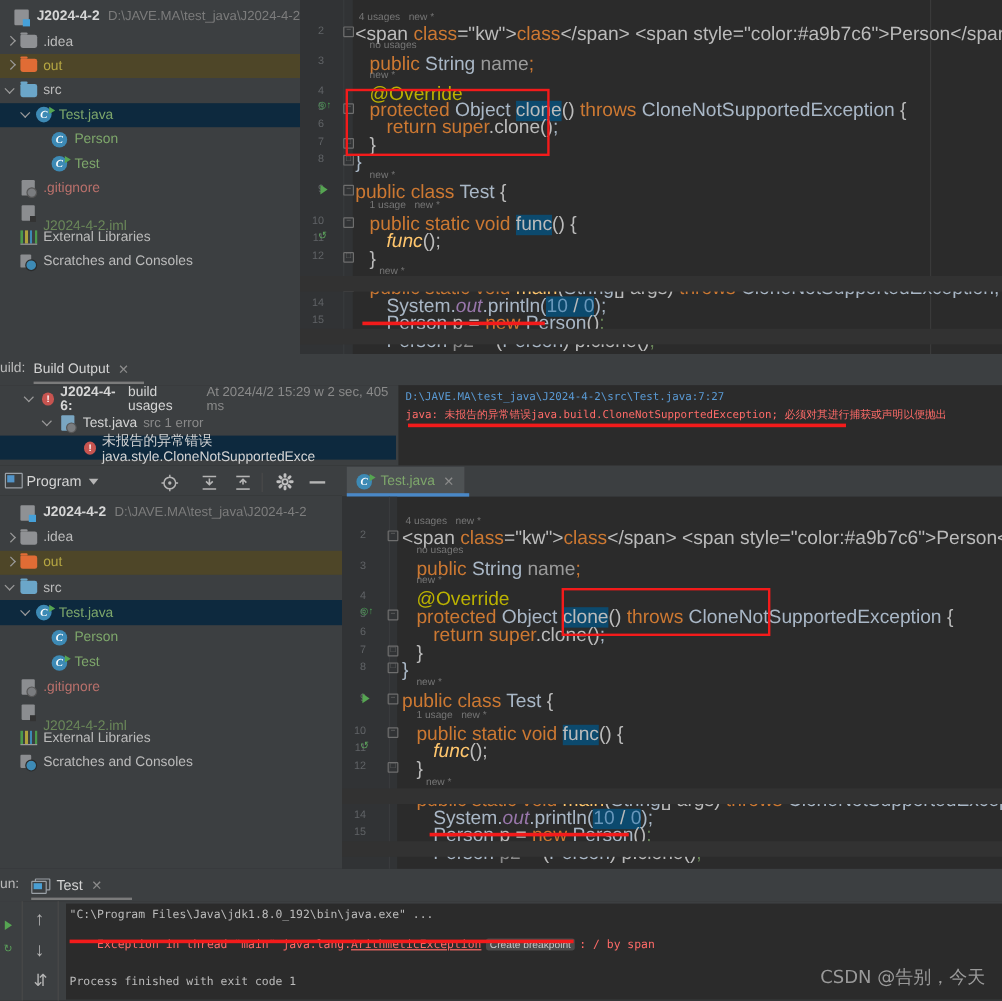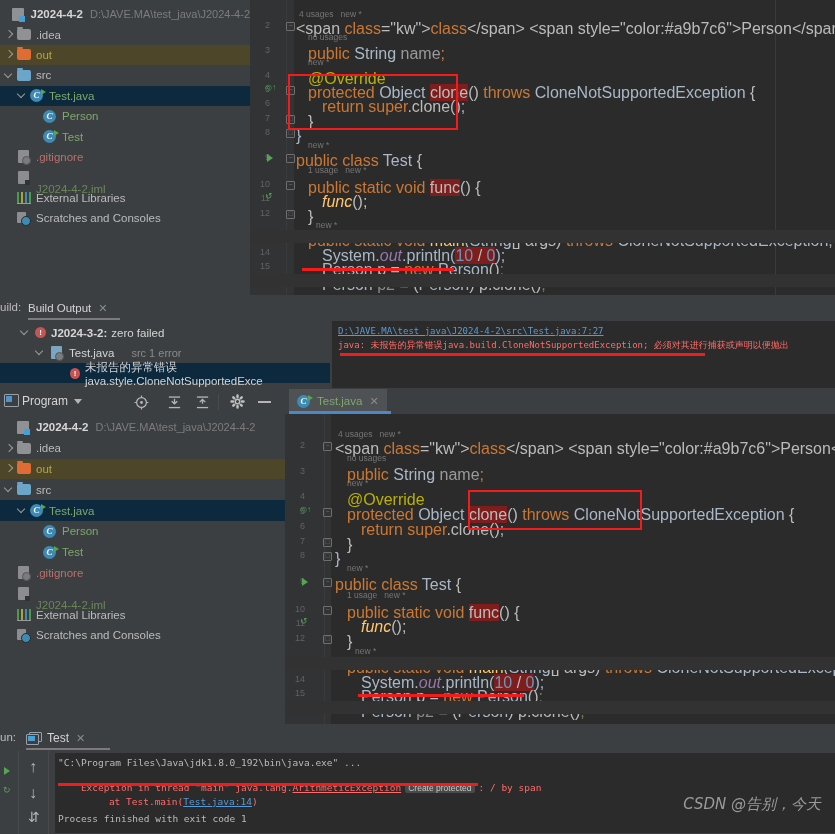--- a/index.html
+++ b/index.html
@@ -54,35 +54,35 @@
 
   
   .editor{background:#2b2b2b;font-family:"DejaVu Sans Mono","Liberation Mono",monospace;font-size:9.5px;}
   .ln{position:absolute;color:#606366;font-size:9px;text-align:right;width:16px;}
   .codeline{position:absolute;white-space:pre;}
   .kw{color:#cc7832;}
   .num{color:#6897bb;}
   .fn{color:#ffc66d;}
   .fld{color:#9876aa;}
   .typ{color:#a9b7c6;}
-  .hl{background:#7f1d1d;}
+  .hl{background:#0c4a6e;}
   .hint{color:#767676;font-size:8.5px;font-family:"Liberation Sans",sans-serif;}
   .curline{position:absolute;background:#323232;left:0;right:0;height:13px;}
   .redbox{position:absolute;border:2.5px solid #f31b1b;}
   .redline{position:absolute;background:#f31b1b;height:2.5px;}
   .gut-run{position:absolute;width:0;height:0;border-left:6px solid #56a552;border-top:4px solid transparent;border-bottom:4px solid transparent;}
   .fold{position:absolute;width:7px;height:7px;border:1px solid #6e6e6e;border-radius:1px;color:#6e6e6e;font-size:7px;line-height:6px;text-align:center;}
   .ovr{position:absolute;color:#499c54;font-size:8px;}
   .recic{position:absolute;color:#5a9e5a;font-size:9px;}
 
   
   .panelbar{background:#3c3f41;}
   .closex{margin-left:7px;color:#8b8b8b;font-size:11px;}
   .console{background:#2b2b2b;font-family:"DejaVu Sans Mono","Liberation Mono",monospace;font-size:9.5px;}
-  .link{color:#5a9ad4;text-decoration:underline;text-align:center;}
+  .link{color:#5a9ad4;text-align:center;}
   .errtxt{color:#ff6b68;}
   .errcirc{width:11px;height:11px;border-radius:50%;background:#c75450;color:#fff;font-size:8px;
     font-weight:bold;line-height:11px;text-align:center;display:inline-block;font-family:"Liberation Sans",sans-serif;}
   .watermark{color:#9a9a9a;font-size:15px;font-family:"DejaVu Sans",sans-serif;}
   .vsep{position:absolute;background:#4a4a4a;width:1px;}
   .createbp{background:#4a4a4a;color:#c8c8c8;font-size:8.5px;padding:0px 3px;border-radius:2px;
             font-family:"Liberation Sans",sans-serif;}
 </style>
 </head>
 <body>
@@ -251,31 +251,32 @@
   <span style="font-size:11.5px;color:#d4d4d4;">Build Output</span>
   <span class="closex">✕</span>
 </div>
 <div class="abs" style="left:28px;top:318px;width:92px;height:2px;background:#7b7b7b;"></div>
 
 <div class="abs" style="left:0;top:321px;width:835px;height:67px;background:#3c3f41;"></div>
 
 <div class="abs" style="left:0;top:323px;width:330px;height:19px;display:flex;align-items:center;">
   <span class="arrow down" style="margin-left:20px;"></span>
   <span class="errcirc" style="margin:0 5px 0 2px;">!</span>
-  <span class="bold" style="font-size:11.5px;">J2024-3-2:</span>
-  <span style="font-size:11.5px;margin-left:4px;color:#d4d4d4;">zero failed</span>
+  <span class="bold" style="font-size:11.5px;">J2024-4-6:</span>
+  <span style="font-size:11.5px;margin-left:4px;color:#d4d4d4;">build usages</span>
+  <span style="font-size:11px;margin-left:5px;color:#8a8a8a;">At 2024/4/2 15:29 w 2 sec, 405 ms</span>
 </div>
 
 <div class="abs" style="left:0;top:343px;width:330px;height:19px;display:flex;align-items:center;">
   <span class="arrow down" style="margin-left:35px;"></span>
   <span class="ic" style="margin-left:2px;">
       <i class="fileic" style="background:#7aa6c2;"></i>
     </span>
   <span style="font-size:11.5px;color:#d4d4d4;">Test.java</span>
-  <span style="font-size:11px;margin-left:17px;color:#8a8a8a;">src 1 error</span>
+  <span style="font-size:11px;margin-left:5px;color:#8a8a8a;">src 1 error</span>
 </div>
 
 <div class="abs" style="left:0;top:363px;width:330px;height:20px;display:flex;align-items:center;background:#0d293e;">
   <span class="errcirc" style="margin-left:70px;margin-right:5px;">!</span>
   <span style="font-size:11.5px;color:#d4d4d4;">未报告的异常错误java.style.CloneNotSupportedExce</span>
 </div>
 
 <div class="abs" style="left:332px;top:321px;width:503px;height:67px;background:#2b2b2b;"></div>
 <div class="abs" style="left:338px;top:326px;font-family:'DejaVu Sans Mono',monospace;font-size:9px;">
   <span class="link">D:\JAVE.MA\test_java\J2024-4-2\src\Test.java</span><span class="link">:7:27</span>
@@ -500,22 +501,19 @@
 <div class="abs recic" style="left:3px;top:785px;">↻</div>
 <div class="vsep" style="left:18px;top:751px;height:83px;"></div>
 <div class="abs" style="left:29px;top:759px;color:#b5b5b5;font-size:16px;line-height:16px;">↑</div>
 <div class="abs" style="left:29px;top:785px;color:#b5b5b5;font-size:16px;line-height:16px;">↓</div>
 <div class="abs" style="left:28px;top:810px;color:#b5b5b5;font-size:14px;line-height:14px;">⇵</div>
 <div class="vsep" style="left:48px;top:751px;height:83px;"></div>
 
 <div class="abs console" style="left:55px;top:753px;width:780px;height:80px;background:#2b2b2b;">
   <div style="position:absolute;left:3px;top:4px;color:#bbbbbb;white-space:pre;">"C:\Program Files\Java\jdk1.8.0_192\bin\java.exe" ...</div>
   <div style="position:absolute;left:3px;top:18px;white-space:pre;">
-    <span class="errtxt">Exception in thread "main" java.lang.</span><span class="errtxt" style="text-decoration:underline;">ArithmeticException</span><span class="createbp" style="margin:0 4px;">Create protected</span><span class="errtxt">: / by span</span>
-  </div>
-  <div style="position:absolute;left:3px;top:32px;white-space:pre;">
-    <span class="errtxt" style="padding-left:28px;">at Test.main(</span><span class="link">Test.java:14</span><span class="errtxt">)</span>
+    <span class="errtxt">Exception in thread "main" java.lang.</span><span class="errtxt" style="text-decoration:underline;">ArithmeticException</span><span class="createbp" style="margin:0 4px;">Create breakpoint</span><span class="errtxt">: / by span</span>
   </div>
   <div style="position:absolute;left:3px;top:60px;color:#bbbbbb;white-space:pre;">Process finished with exit code 1</div>
 </div>
 <div class="redline" style="left:58px;top:783px;width:420px;"></div>
 
-<div class="abs watermark" style="right:14px;bottom:20px;font-style:italic;">CSDN @告别，今天</div>
+<div class="abs watermark" style="right:14px;bottom:10px;">CSDN @告别，今天</div>
 
 </body></html>

